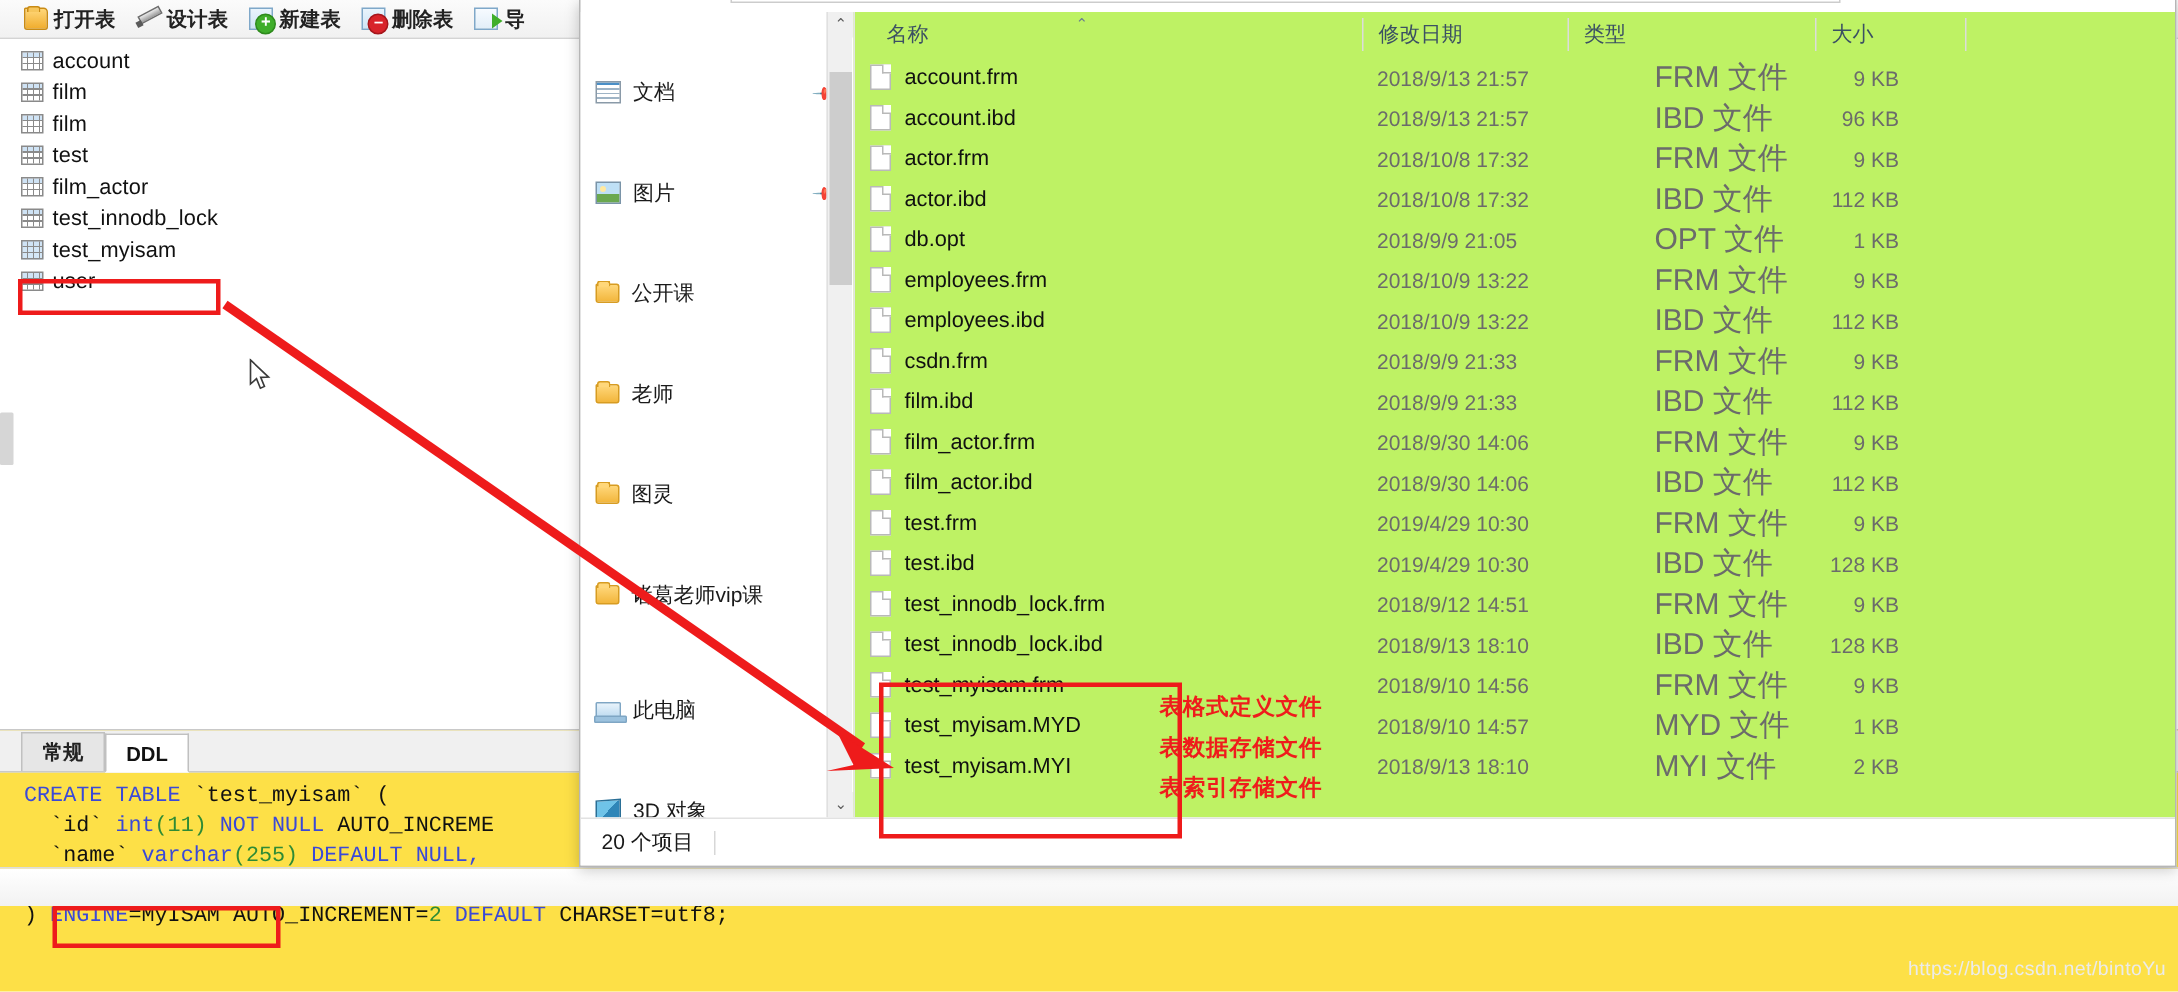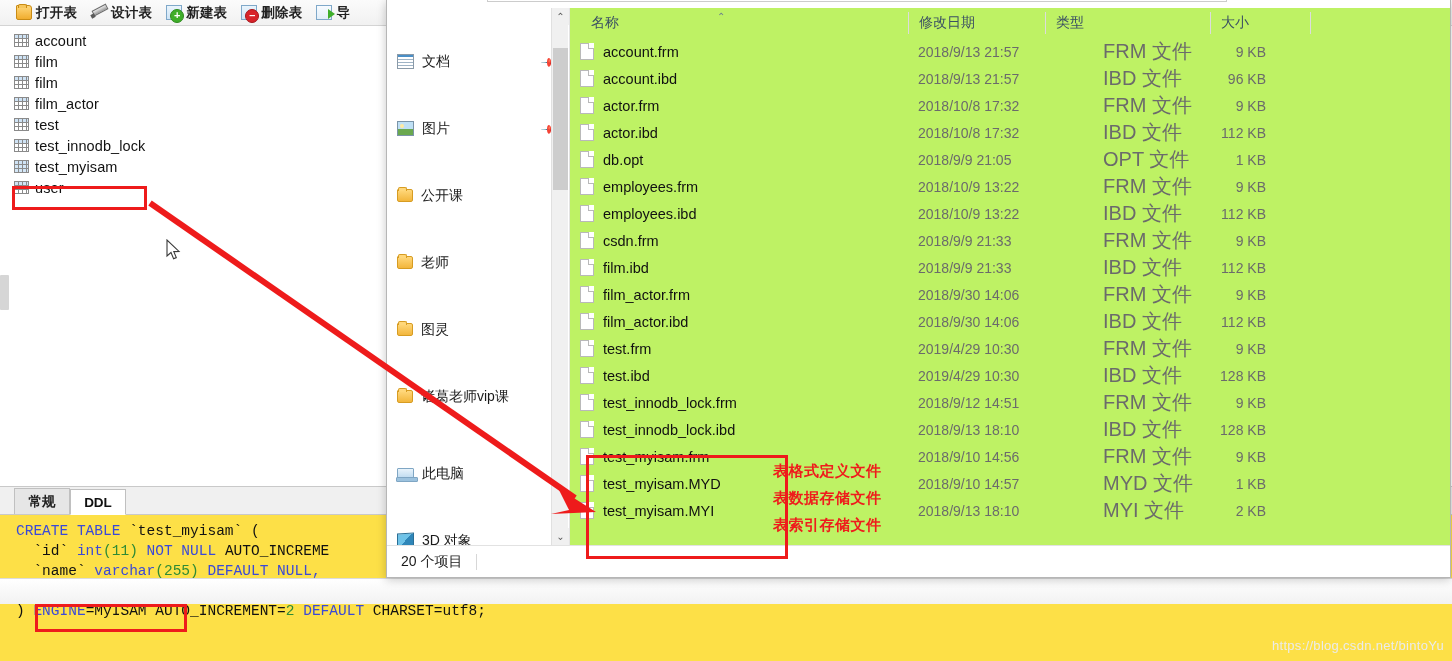--- a/index.html
+++ b/index.html
@@ -186,25 +186,25 @@
     <div class="tbl-row">
       <span class="grid-icon"></span>
       <span class="tname">film</span>
       </div>
     <div class="tbl-row">
       <span class="grid-icon"></span>
       <span class="tname">film</span>
       </div>
     <div class="tbl-row">
       <span class="grid-icon"></span>
+      <span class="tname">test</span>
+      </div>
+    <div class="tbl-row">
+      <span class="grid-icon"></span>
       <span class="tname">film_actor</span>
-      </div>
-    <div class="tbl-row">
-      <span class="grid-icon"></span>
-      <span class="tname">test</span>
       </div>
     <div class="tbl-row">
       <span class="grid-icon"></span>
       <span class="tname">test_innodb_lock</span>
       </div>
     <div class="tbl-row">
       <span class="grid-icon sel"></span>
       <span class="tname">test_myisam</span>
       </div>
     <div class="tbl-row">

